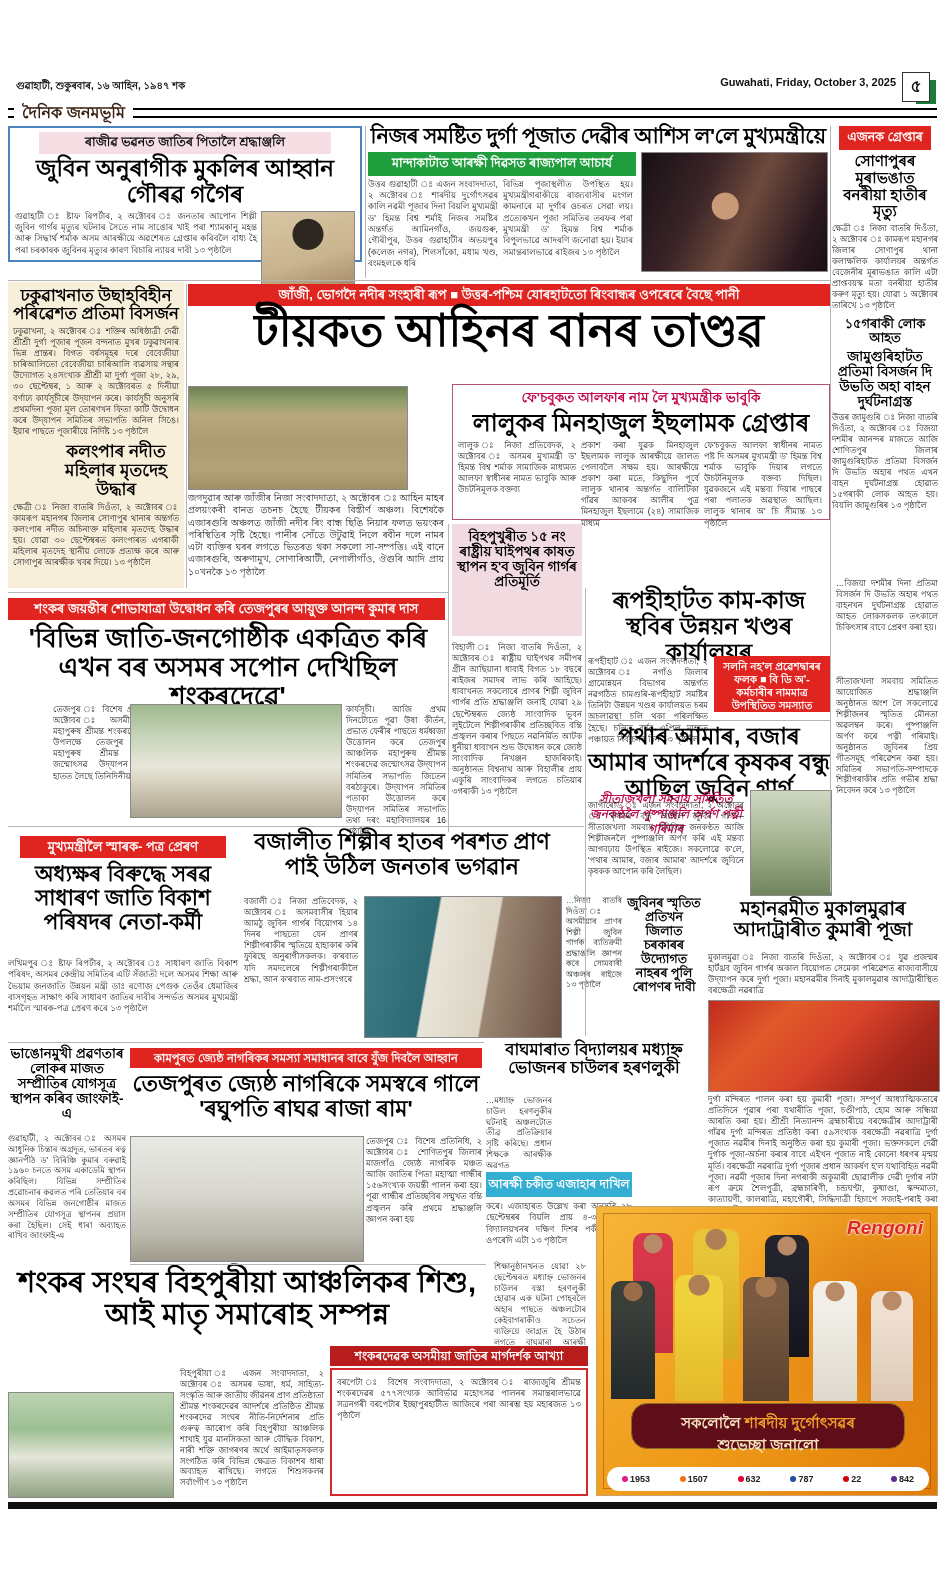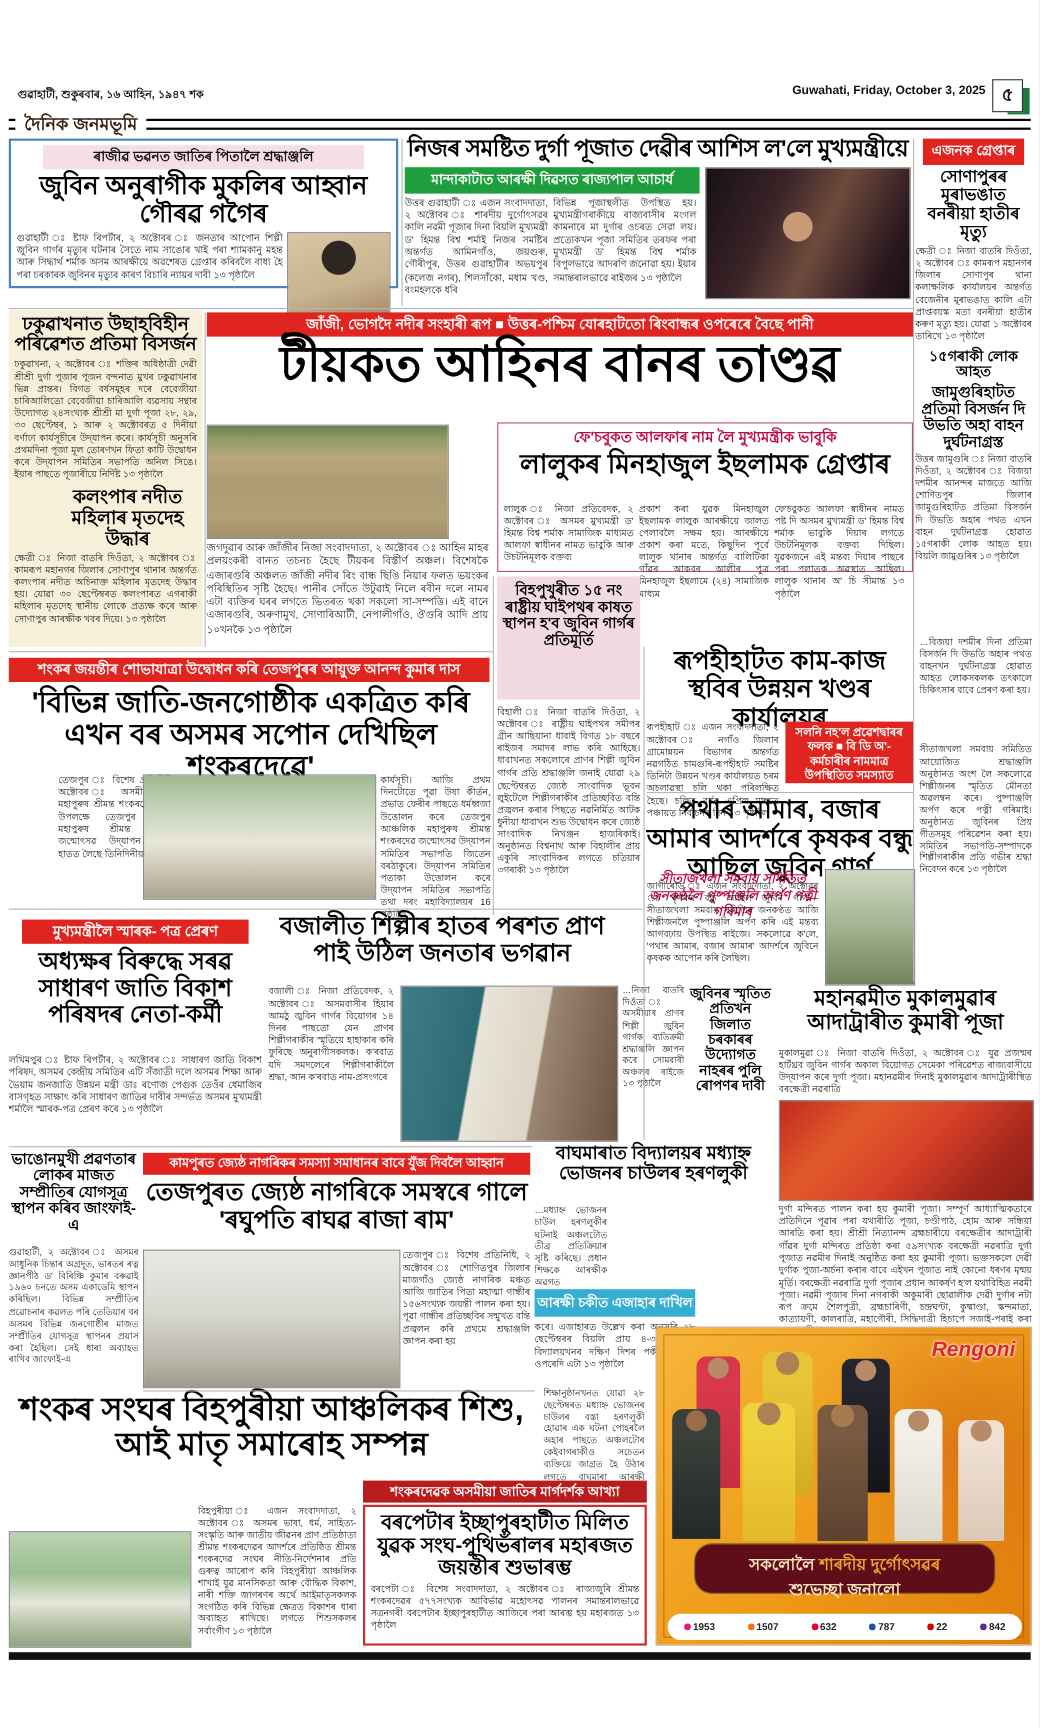--- a/index.html
+++ b/index.html
@@ -74,21 +74,21 @@
   </div>
 
   <div class="abs k-red" style="left:188px;top:284px;width:642px;height:22px;font-size:13px;line-height:22px;">জাঁজী, ভোগদৈ নদীৰ সংহাৰী ৰূপ ■ উত্তৰ-পশ্চিম যোৰহাটতো ৰিংবান্ধৰ ওপৰেৰে বৈছে পানী</div>
   <div class="abs hl" style="left:188px;top:308px;width:642px;font-size:45px;line-height:1.0;">টীয়কত আহিনৰ বানৰ তাণ্ডৱ</div>
 
   <div class="abs photo" style="left:188px;top:386px;width:218px;height:102px;background:linear-gradient(180deg,#6f7f54 0%,#93a06b 14%,#b8a77c 28%,#ab9a72 55%,#b3a278 80%,#a18f68 100%);"></div>
 
   <div class="abs boxed" style="left:452px;top:384px;width:378px;height:136px;border:1px solid #b5556a;padding:2px 5px;">
     <div class="crimson" style="font-size:13.5px;font-weight:bold;text-align:center;">ফে'চবুকত আলফাৰ নাম লৈ মুখ্যমন্ত্ৰীক ভাবুকি</div>
     <div class="hl" style="font-size:24px;">লালুকৰ মিনহাজুল ইছলামক গ্ৰেপ্তাৰ</div>
-    <div class="flex" style="margin-top:20px;">
+    <div class="flex" style="margin-top:3px;">
       <div class="body-txt" style="width:118px;padding-right:5px;font-size:8.4px;">লালুক ঃ নিজা প্ৰতিবেদক, ২ অক্টোবৰ ঃ অসমৰ মুখ্যমন্ত্ৰী ড' হিমন্ত বিশ্ব শৰ্মাক সামাজিক মাধ্যমত আলফা স্বাধীনৰ নামত ভাবুকি আৰু উচটনিমূলক বক্তব্য</div>
       <div class="body-txt" style="width:118px;padding-right:5px;font-size:8.4px;">প্ৰকাশ কৰা যুৱক মিনহাজুল ইছলামক লালুক আৰক্ষীয়ে জালত পেলাবলৈ সক্ষম হয়। আৰক্ষীয়ে প্ৰকাশ কৰা মতে, কিছুদিন পূৰ্বে লালুক থানাৰ অন্তৰ্গত বালিটিকা গাঁৱৰ আকবৰ আলীৰ পুত্ৰ মিনহাজুল ইছলামে (২৪) সামাজিক মাধ্যম</div>
       <div class="body-txt" style="width:118px;font-size:8.4px;">ফে'চবুকত আলফা স্বাধীনৰ নামত পষ্ট দি অসমৰ মুখ্যমন্ত্ৰী ড' হিমন্ত বিশ্ব শৰ্মাক ভাবুকি দিয়াৰ লগতে উচটনিমূলক বক্তব্য দিছিল। যুৱকজনে এই মন্তব্য দিয়াৰ পাছৰে পৰা পলাতক অৱস্থাত আছিল। লালুক থানাৰ অ' চি সীমান্ত    ১৩ পৃষ্ঠালৈ</div>
     </div>
   </div>
 
   <div class="abs body-txt" style="left:188px;top:492px;width:256px;height:92px;font-size:9.3px;">জগদুৱাৰ আৰু জাঁজীৰ নিজা সংবাদদাতা, ২ অক্টোবৰ ঃ আহিন মাহৰ প্ৰলয়ংকৰী বানত তচনচ হৈছে টীয়কৰ বিস্তীৰ্ণ অঞ্চল। বিশেষকৈ এজাৰগুৰি অঞ্চলত জাঁজী নদীৰ ৰিং বান্ধ ছিঙি নিয়াৰ ফলত ভয়ংকৰ পৰিস্থিতিৰ সৃষ্টি হৈছে। পানীৰ সোঁতে উটুৱাই নিলে ৰবীন দলে নামৰ এটা ব্যক্তিৰ ঘৰৰ লগতে ভিতৰত থকা সকলো সা-সম্পত্তি। এই বানে এজাৰগুৰি, অৰুণামুখ, সোণাৰিআটী, নেপালীগাঁও, ঔগুৰি আদি প্ৰায় ১০খনকৈ    ১৩ পৃষ্ঠালৈ</div>
 
   <div class="abs boxed" style="left:452px;top:524px;width:130px;height:112px;background:#f2dae1;padding:5px 4px;">
     <div class="hl" style="font-size:13.5px;">বিহপুখুৰীত ১৫ নং ৰাষ্ট্ৰীয় ঘাইপথৰ কাষত স্থাপন হ'ব জুবিন গাৰ্গৰ প্ৰতিমূৰ্তি</div>
@@ -148,21 +148,20 @@
     </div>
   </div>
 
   <div class="abs hl" style="left:8px;top:1266px;width:478px;font-size:29px;">শংকৰ সংঘৰ বিহপুৰীয়া আঞ্চলিকৰ শিশু, আই মাতৃ সমাৰোহ সম্পন্ন</div>
   <div class="abs body-txt" style="left:494px;top:1262px;width:92px;height:238px;font-size:8.2px;">শিক্ষানুষ্ঠানখনত যোৱা ২৮ ছেপ্টেম্বৰত মধ্যাহ্ন ভোজনৰ চাউলৰ বস্তা হৰণলুকী হোৱাৰ এক ঘটনা পোহৰলৈ অহাৰ পাছতে অঞ্চলটোৰ কেইবাগৰাকীও সচেতন ব্যক্তিয়ে জাগ্ৰত হৈ উঠাৰ লগতে বাঘমাৰা আৰক্ষী চকীত এজাহাৰ দাখিল</div>
   <div class="abs photo" style="left:8px;top:1392px;width:164px;height:104px;background:linear-gradient(180deg,#bcd3b2 0%,#9cbf92 35%,#e4e6da 62%,#b9c4aa 80%,#8fa383 100%);"></div>
   <div class="abs body-txt" style="left:180px;top:1368px;width:144px;height:130px;font-size:8.3px;">বিহপুৰীয়া ঃ এজন সংবাদদাতা, ২ অক্টোবৰ ঃ অসমৰ ভাষা, ধৰ্ম, সাহিত্য-সংস্কৃতি আৰু জাতীয় জীৱনৰ প্ৰাণ প্ৰতিষ্ঠাতা শ্ৰীমন্ত শংকৰদেৱৰ আদৰ্শৰে প্ৰতিষ্ঠিত শ্ৰীমন্ত শংকৰদেৱ সংঘৰ নীতি-নিৰ্দেশনাৰ প্ৰতি গুৰুত্ব আৰোপ কৰি বিহপুৰীয়া আঞ্চলিক শাখাই যুৱ মানসিকতা আৰু বৌদ্ধিক বিকাশ, নাৰী শক্তি জাগৰণৰ অৰ্থে আইমাতৃসকলক সংগঠিত কৰি বিভিন্ন ক্ষেত্ৰত বিকাশৰ ধাৰা অব্যাহত ৰাখিছে। লগতে শিশুসকলৰ সৰ্বাংগীণ    ১৩ পৃষ্ঠালৈ</div>
 
   <div class="abs k-mag" style="left:330px;top:1346px;width:258px;height:20px;font-size:12px;line-height:20px;">শংকৰদেৱক অসমীয়া জাতিৰ মাৰ্গদৰ্শক আখ্যা</div>
   <div class="abs boxed" style="left:330px;top:1368px;width:258px;height:128px;border:2px solid #d22a2a;padding:4px 5px;">
-    <div class="hl" style="font-size:18.5px;">বৰপেটাৰ ইচ্ছাপুৰহাটীত মিলিত যুৱক সংঘ-পুথিভঁৰালৰ মহাৰজত জয়ন্তীৰ শুভাৰম্ভ</div>
     <div class="body-txt" style="font-size:8.4px;margin-top:3px;">বৰপেটা ঃ বিশেষ সংবাদদাতা, ২ অক্টোবৰ ঃ ৰাজ্যজুৰি শ্ৰীমন্ত শংকৰদেৱৰ ৫৭৭সংখ্যক আবিৰ্ভাৱ মহোৎসৱ পালনৰ সমান্তৰালভাৱে সত্ৰনগৰী বৰপেটাৰ ইচ্ছাপুৰহাটীত আজিৰে পৰা আৰম্ভ হয় মহাৰজত    ১৩ পৃষ্ঠালৈ</div>
   </div>
 
   <div class="abs boxed" style="left:596px;top:1206px;width:342px;height:290px;border:1px solid #caa26a;
        background:radial-gradient(circle at 82% 38%,rgba(196,84,18,0.45) 0%,rgba(196,84,18,0) 42%),linear-gradient(135deg,#f6b63a 0%,#ef9a18 55%,#e07d0a 100%);">
     <div class="abs" style="left:6px;top:6px;right:6px;bottom:6px;border:1px solid rgba(140,60,10,0.45);"></div>
     <div class="abs" style="right:14px;top:10px;font-size:19px;font-weight:bold;font-style:italic;color:#e02428;
          text-shadow:0 0 2px #fff,0 0 3px #fff;">Rengoni</div>
 
     <div class="abs" style="left:8px;top:22px;width:326px;height:172px;">

